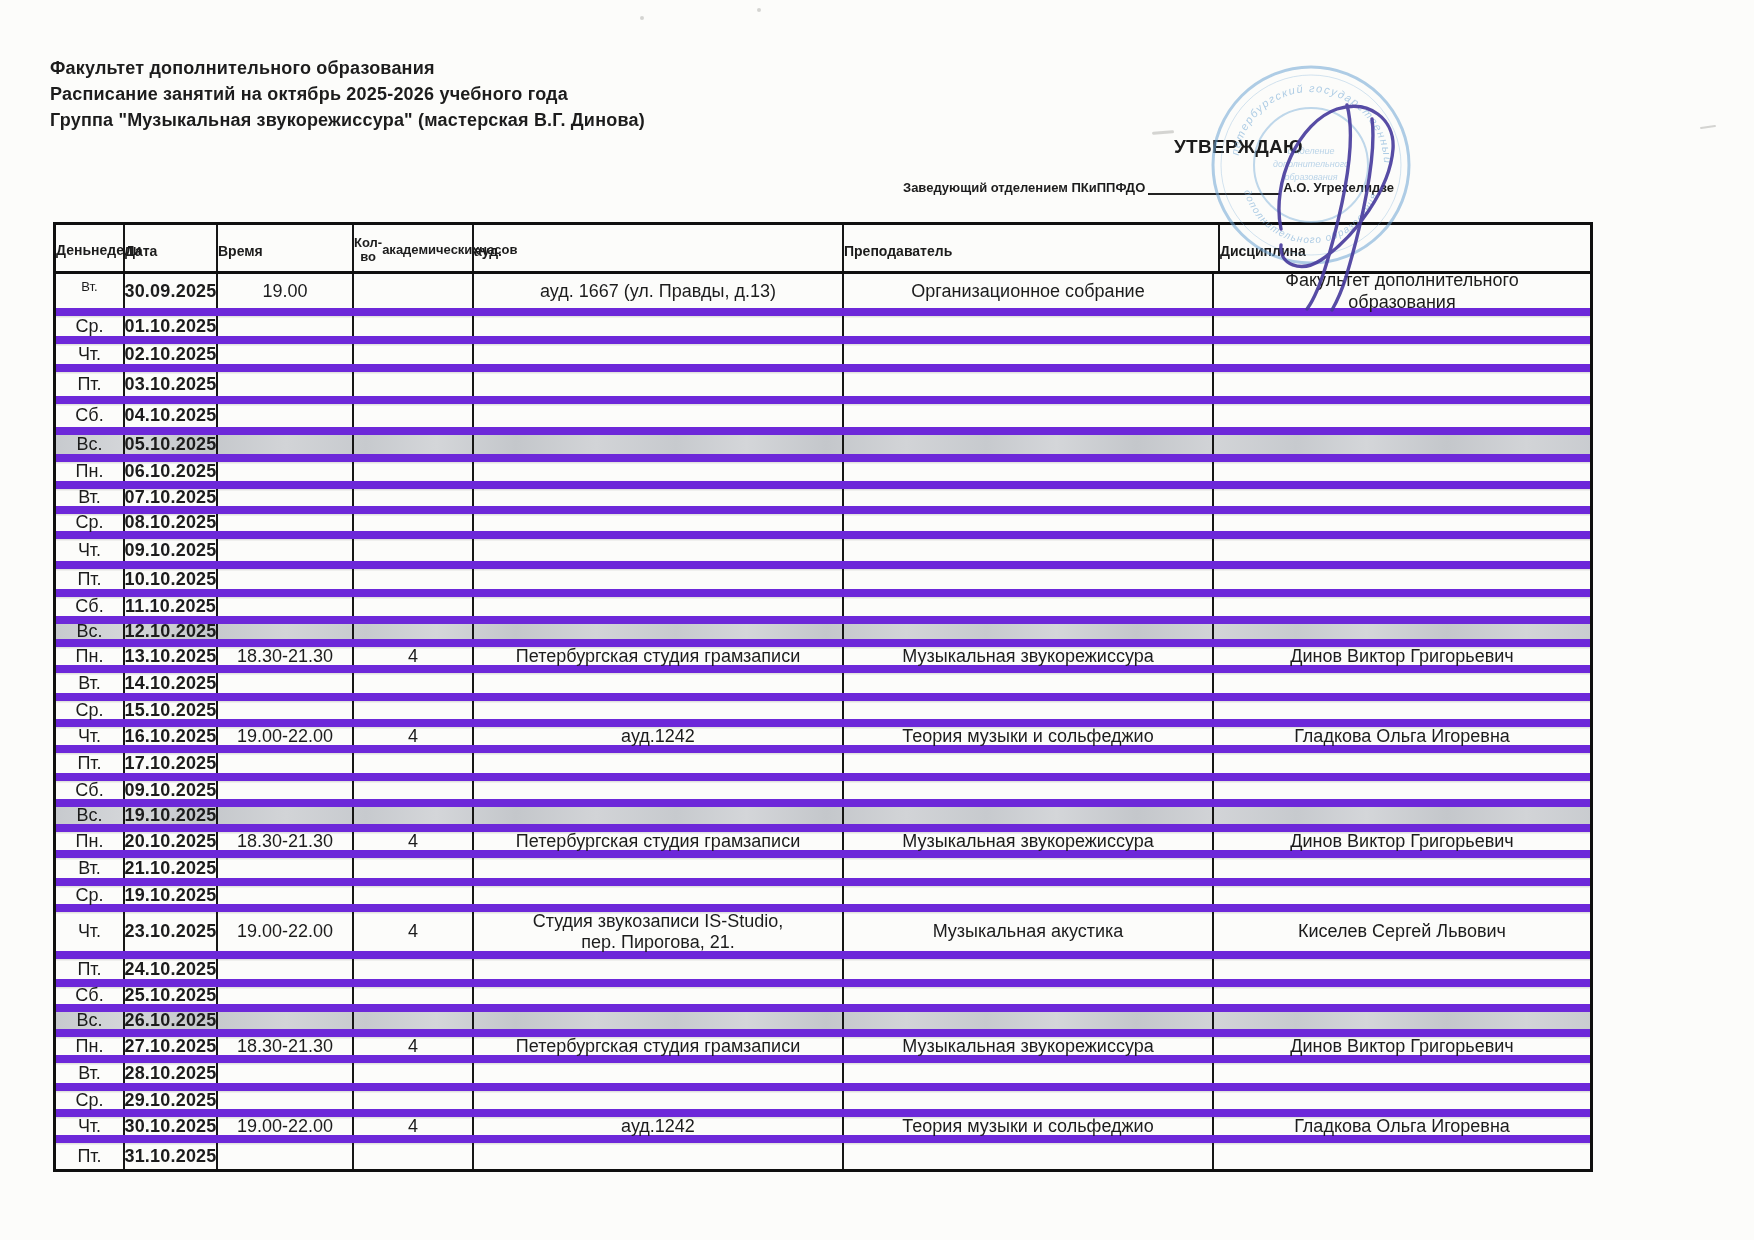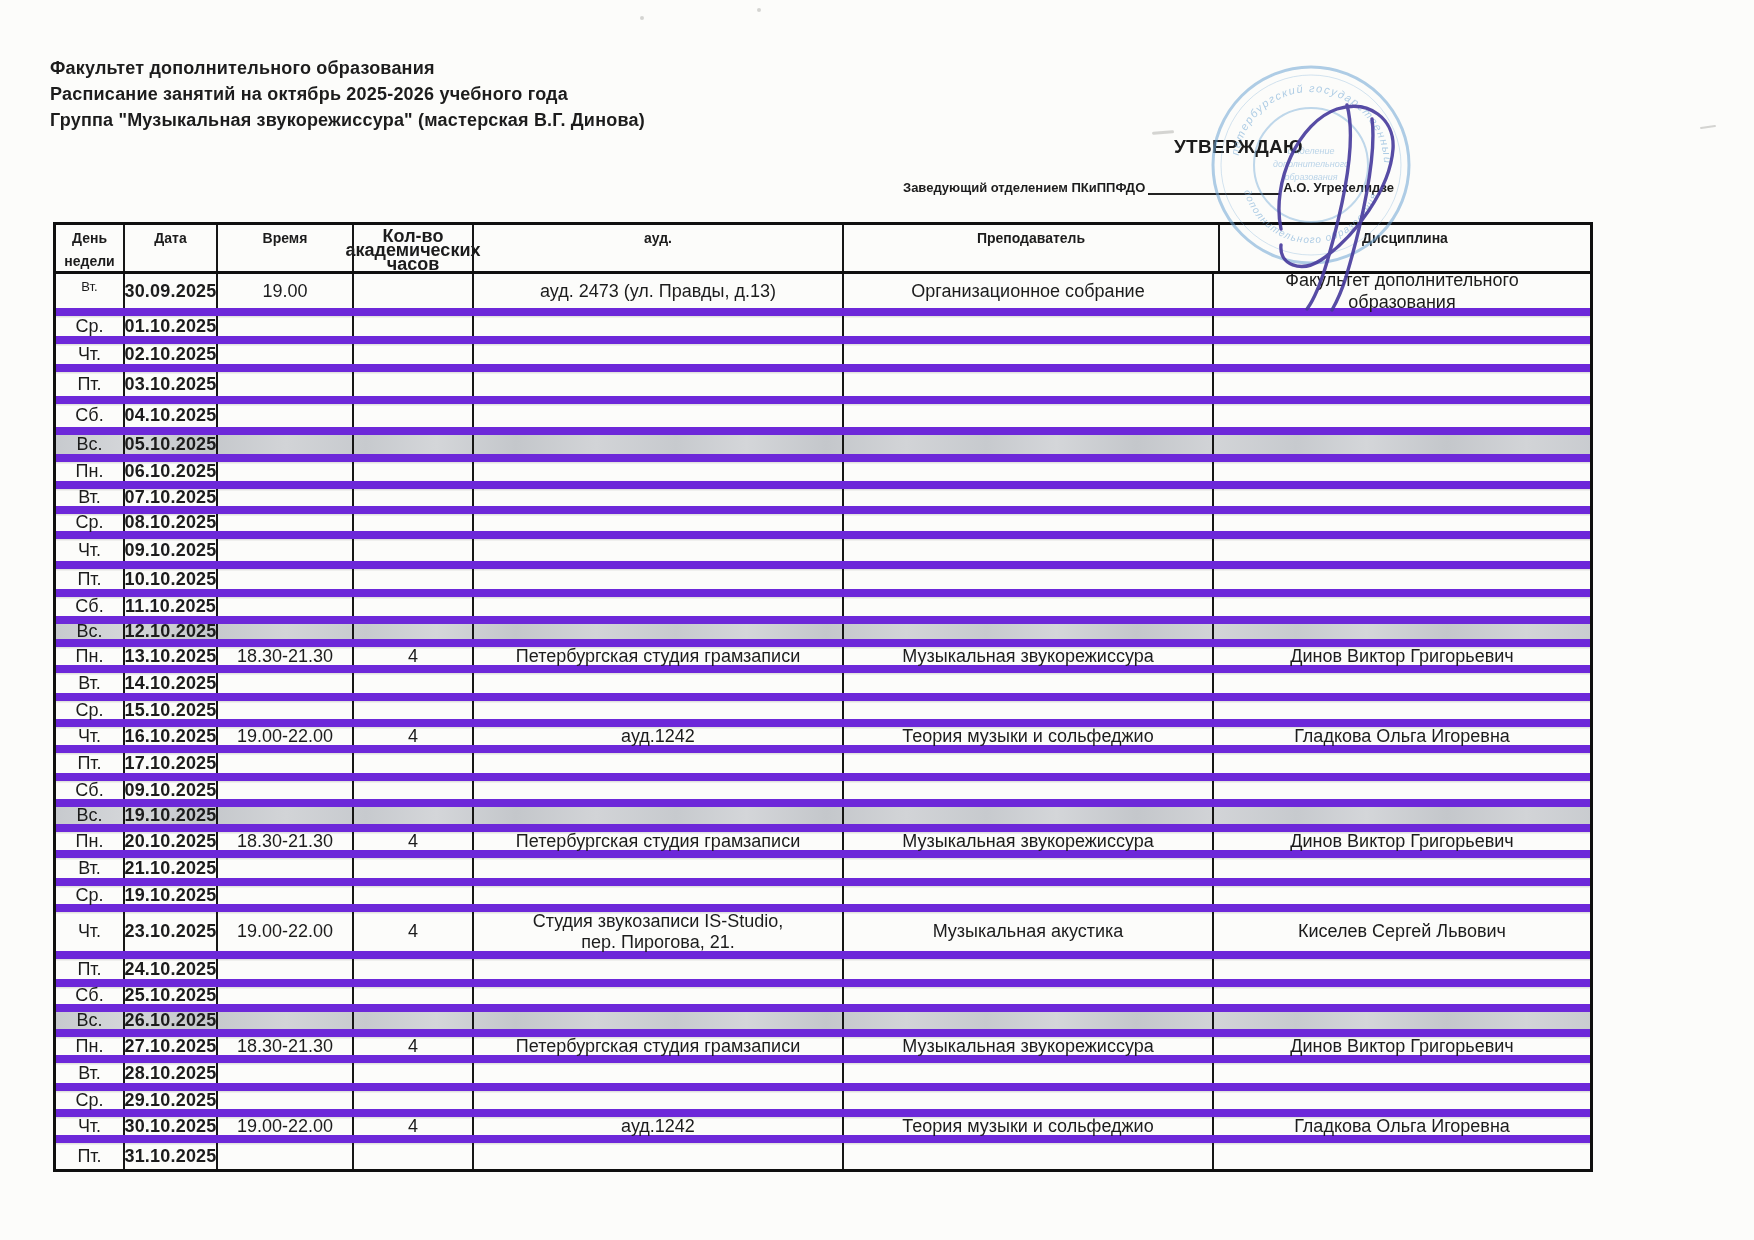--- a/index.html
+++ b/index.html
@@ -15,24 +15,24 @@
   .approval-line{position:absolute;left:903px;top:172px;display:flex;align-items:flex-end;font-weight:bold;font-size:13px;white-space:nowrap}
   .sig-underline{display:inline-block;width:132px;height:21px;border-bottom:2px solid #222;margin:0 3px}
   
   .stamp{position:absolute;left:1208px;top:62px;width:206px;height:206px;opacity:.55;z-index:4;pointer-events:none}
   .signature{position:absolute;left:1268px;top:96px;width:152px;height:218px;z-index:5;pointer-events:none;opacity:.9}
   
   .artifact{position:absolute;background:#b9b9b6;opacity:.6;border-radius:2px;z-index:2}
   
   .tbl{position:absolute;left:53px;top:222px;width:1540px;box-sizing:border-box;border:3px solid #0f0f0f;z-index:1;background:transparent}
   .thead{display:flex;height:49px;border-bottom:3px solid #0f0f0f;font-weight:bold;font-size:14px;box-sizing:border-box}
-  .th{display:flex;flex-direction:column;align-items:center;justify-content:flex-start;padding-top:5px;box-sizing:border-box;border-right:2px solid #161616;text-align:center}
+  .th{display:flex;flex-direction:row;align-items:center;justify-content:flex-start;padding-top:5px;box-sizing:border-box;border-right:2px solid #161616;text-align:center}
   .th:last-child{border-right:none}
   .th-day{justify-content:space-between;padding-bottom:2px}
-  .th-hours{font-size:18px;line-height:14px;padding-top:4px}
+  .th-hours{font-size:13px;line-height:14px;padding-top:4px}
   .w-day{width:69px}.w-date{width:93px}.w-time{width:136px}.w-hours{width:120px}.w-room{width:370px}.w-disc{width:370px}.w-teach{flex:1}
   .tr{display:flex;box-sizing:border-box;border-bottom:8px solid #6d28d9;font-size:18px;box-shadow:0 1.5px 0 rgba(0,0,0,.10)}
   .tr:last-child{border-bottom:none;box-shadow:none}
   .td{display:flex;align-items:center;justify-content:center;text-align:center;box-sizing:border-box;border-right:2px solid #161616;line-height:21px}
   .td:last-child{border-right:none}
   .c-date{font-weight:bold;letter-spacing:.2px}
   .c-room{white-space:pre-line}
   .sun{background:repeating-linear-gradient(92deg,#c7cace 0px,#d4d6d9 70px,#c4c7cb 150px,#d2d4d7 230px,#c7cace 310px)}
   .r-first .c-day{align-items:flex-start;padding-top:2px;font-size:13px}
   .r-first .c-teach{padding:0 42px;line-height:22px}
@@ -111,21 +111,21 @@
     <div class="th w-disc">
       <span>Дисциплина</span>
     </div>
   </div>
   <div>
       <div class="tr r-first" style="height: 42px;">
     <div class="td c-day w-day">Вт.</div>
     <div class="td c-date w-date">30.09.2025</div>
     <div class="td c-time w-time">19.00</div>
     <div class="td c-hours w-hours"></div>
-    <div class="td c-room w-room">ауд. 2473 (ул. Правды, д.13)</div>
+    <div class="td c-room w-room">ауд. 1667 (ул. Правды, д.13)</div>
     <div class="td c-disc w-disc">Организационное собрание</div>
     <div class="td c-teach w-teach">Факультет дополнительного образования</div>
   </div>
       <div class="tr" style="height: 28px;">
     <div class="td c-day w-day">Ср.</div>
     <div class="td c-date w-date">01.10.2025</div>
     <div class="td c-time w-time"></div>
     <div class="td c-hours w-hours"></div>
     <div class="td c-room w-room"></div>
     <div class="td c-disc w-disc"></div>

